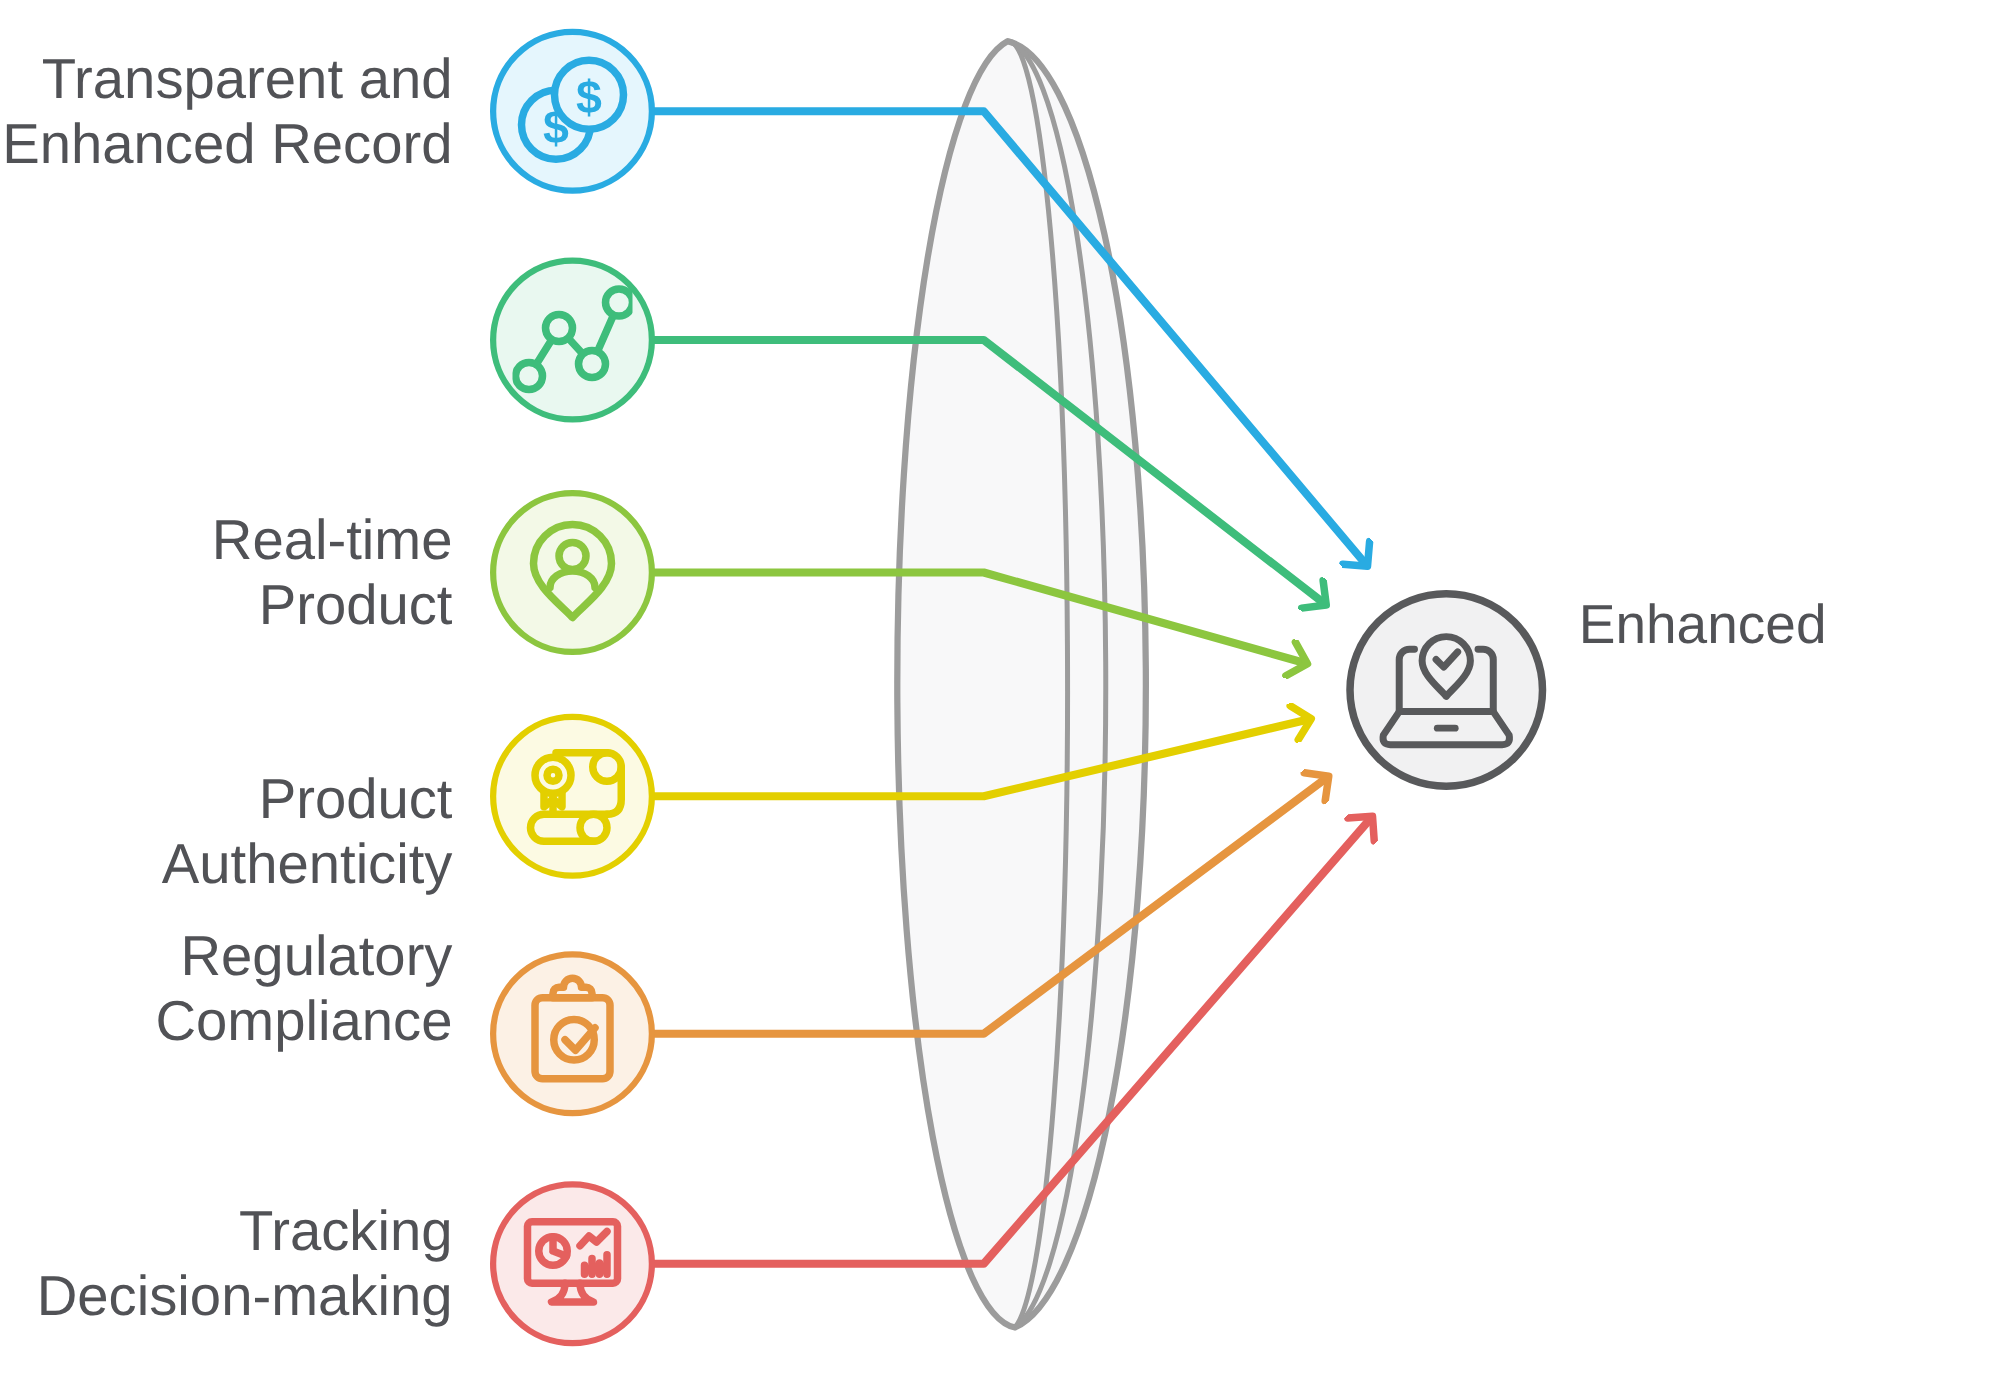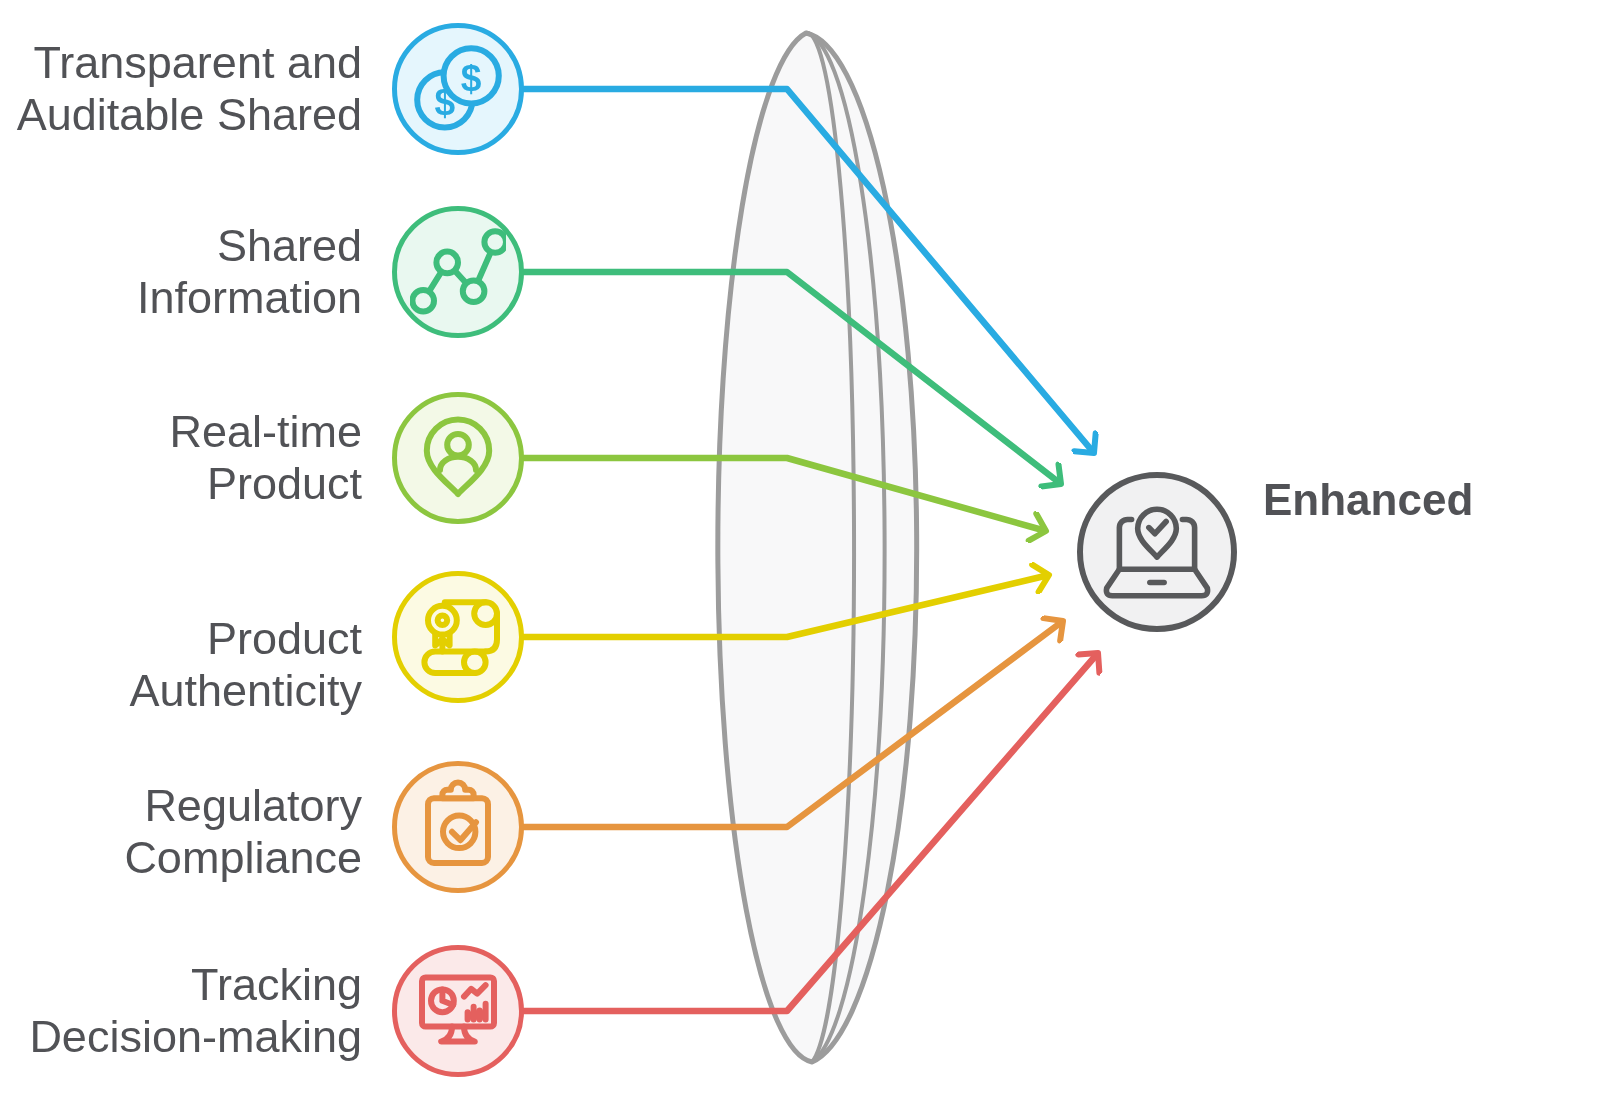--- a/index.html
+++ b/index.html
@@ -45,21 +45,21 @@
   }
   .result-label{
     position:absolute;
     left:1263px;top:473px;
     width:330px;
     text-align:left;
     color:var(--text,#515256);
     font-size:44px;line-height:53px;font-weight:400;
     white-space:nowrap;
   }
-  .result-label span{display:block;font-weight:bold;}
+  .result-label span{display:block;}
   .icon-svg{display:block;}
 </style>
 </head>
 <body>
 
 <div class="stage" style="--text: #515256;">
 
   <svg class="scene" width="1600" height="1106" viewBox="0 0 1600 1106">
     <defs>
       <marker id="m0" viewBox="0 0 32 32" refX="22" refY="16" markerWidth="32" markerHeight="32" orient="auto" markerUnits="userSpaceOnUse">
@@ -93,35 +93,31 @@
       <polyline points="458,272 787,272 1061,484" marker-end="url(#m1)" stroke="#3EBD7B"></polyline>
       <polyline points="458,458 787,458 1046,531" marker-end="url(#m2)" stroke="#8CC63F"></polyline>
       <polyline points="458,637 787,637 1049,575" marker-end="url(#m3)" stroke="#E3CF00"></polyline>
       <polyline points="458,827 787,827 1063,621" marker-end="url(#m4)" stroke="#E6953F"></polyline>
       <polyline points="458,1011 787,1011 1098,653" marker-end="url(#m5)" stroke="#E4605E"></polyline>
     </g>
   </svg>
 
   <div class="feature-label" style="top:37px">
     <span>Transparent and</span>
-    <span>Auditable Shared</span>
+    <span>Enhanced Record</span>
   </div>
   <div class="icon-circle" style="top: 23px; --c: #29ABE2; --f: #E5F6FD;">
     <svg class="icon-svg" width="96" height="96" viewBox="-40 -40 80 80" stroke="currentColor" fill="none" stroke-width="5" stroke-linecap="round" stroke-linejoin="round">
       <circle cx="-11" cy="9" r="23" fill="var(--f)"></circle>
       <text x="-11" y="10.5" stroke="none" fill="currentColor" font-size="31" font-weight="bold" text-anchor="middle" dominant-baseline="central" font-family="Liberation Sans, sans-serif">$</text>
       <circle cx="11" cy="-11" r="23" fill="var(--f)"></circle>
       <text x="11" y="-9.5" stroke="none" fill="currentColor" font-size="31" font-weight="bold" text-anchor="middle" dominant-baseline="central" font-family="Liberation Sans, sans-serif">$</text>
     </svg>
   </div>
 
-  <div class="feature-label" style="top:220px">
-    <span>Shared</span>
-    <span>Information</span>
-  </div>
   <div class="icon-circle" style="top: 206px; --c: #3EBD7B; --f: #E9F8F0;">
     <svg class="icon-svg" width="96" height="96" viewBox="-40 -40 80 80" stroke="currentColor" fill="none" stroke-width="5" stroke-linecap="round" stroke-linejoin="round">
       <path d="M -29 24 L -9 -8 L 13 16 L 31 -25"></path>
       <circle cx="-29" cy="24" r="9" fill="var(--f)"></circle>
       <circle cx="-9" cy="-8" r="9" fill="var(--f)"></circle>
       <circle cx="13" cy="16" r="9" fill="var(--f)"></circle>
       <circle cx="31" cy="-25" r="9" fill="var(--f)"></circle>
     </svg>
   </div>
 
@@ -148,21 +144,21 @@
       <path d="M 32.5 -19.5 V 2 Q 32.5 12 23 12"></path>
       <path d="M 23 12 H -19 A 9 9 0 0 0 -19 30 H 14"></path>
       <circle cx="14" cy="21" r="9"></circle>
       <path d="M -13 -1 V 12"></path>
       <circle cx="-13" cy="-14" r="12"></circle>
       <circle cx="-13" cy="-14" r="4"></circle>
       <path d="M -19 -3 L -19 7 L -13 2 L -7 7 L -7 -3"></path>
     </svg>
   </div>
 
-  <div class="feature-label" style="top:780px">
+  <div class="feature-label" style="top:739px">
     <span>Regulatory</span>
     <span>Compliance</span>
   </div>
   <div class="icon-circle" style="top: 761px; --c: #E6953F; --f: #FCF1E5;">
     <svg class="icon-svg" width="96" height="96" viewBox="-40 -40 80 80" stroke="currentColor" fill="none" stroke-width="5" stroke-linecap="round" stroke-linejoin="round">
       <rect x="-25" y="-24" width="50" height="54" rx="5"></rect>
       <path d="M -13 -24 v -3 a 4 4 0 0 1 4 -4 h 3 a 6 6 0 0 1 12 0 h 3 a 4 4 0 0 1 4 4 v 3 z" fill="var(--f)"></path>
       <circle cx="1" cy="4" r="13.5"></circle>
       <path d="M -5 4 L 2 11 L 15 -4"></path>
     </svg>

